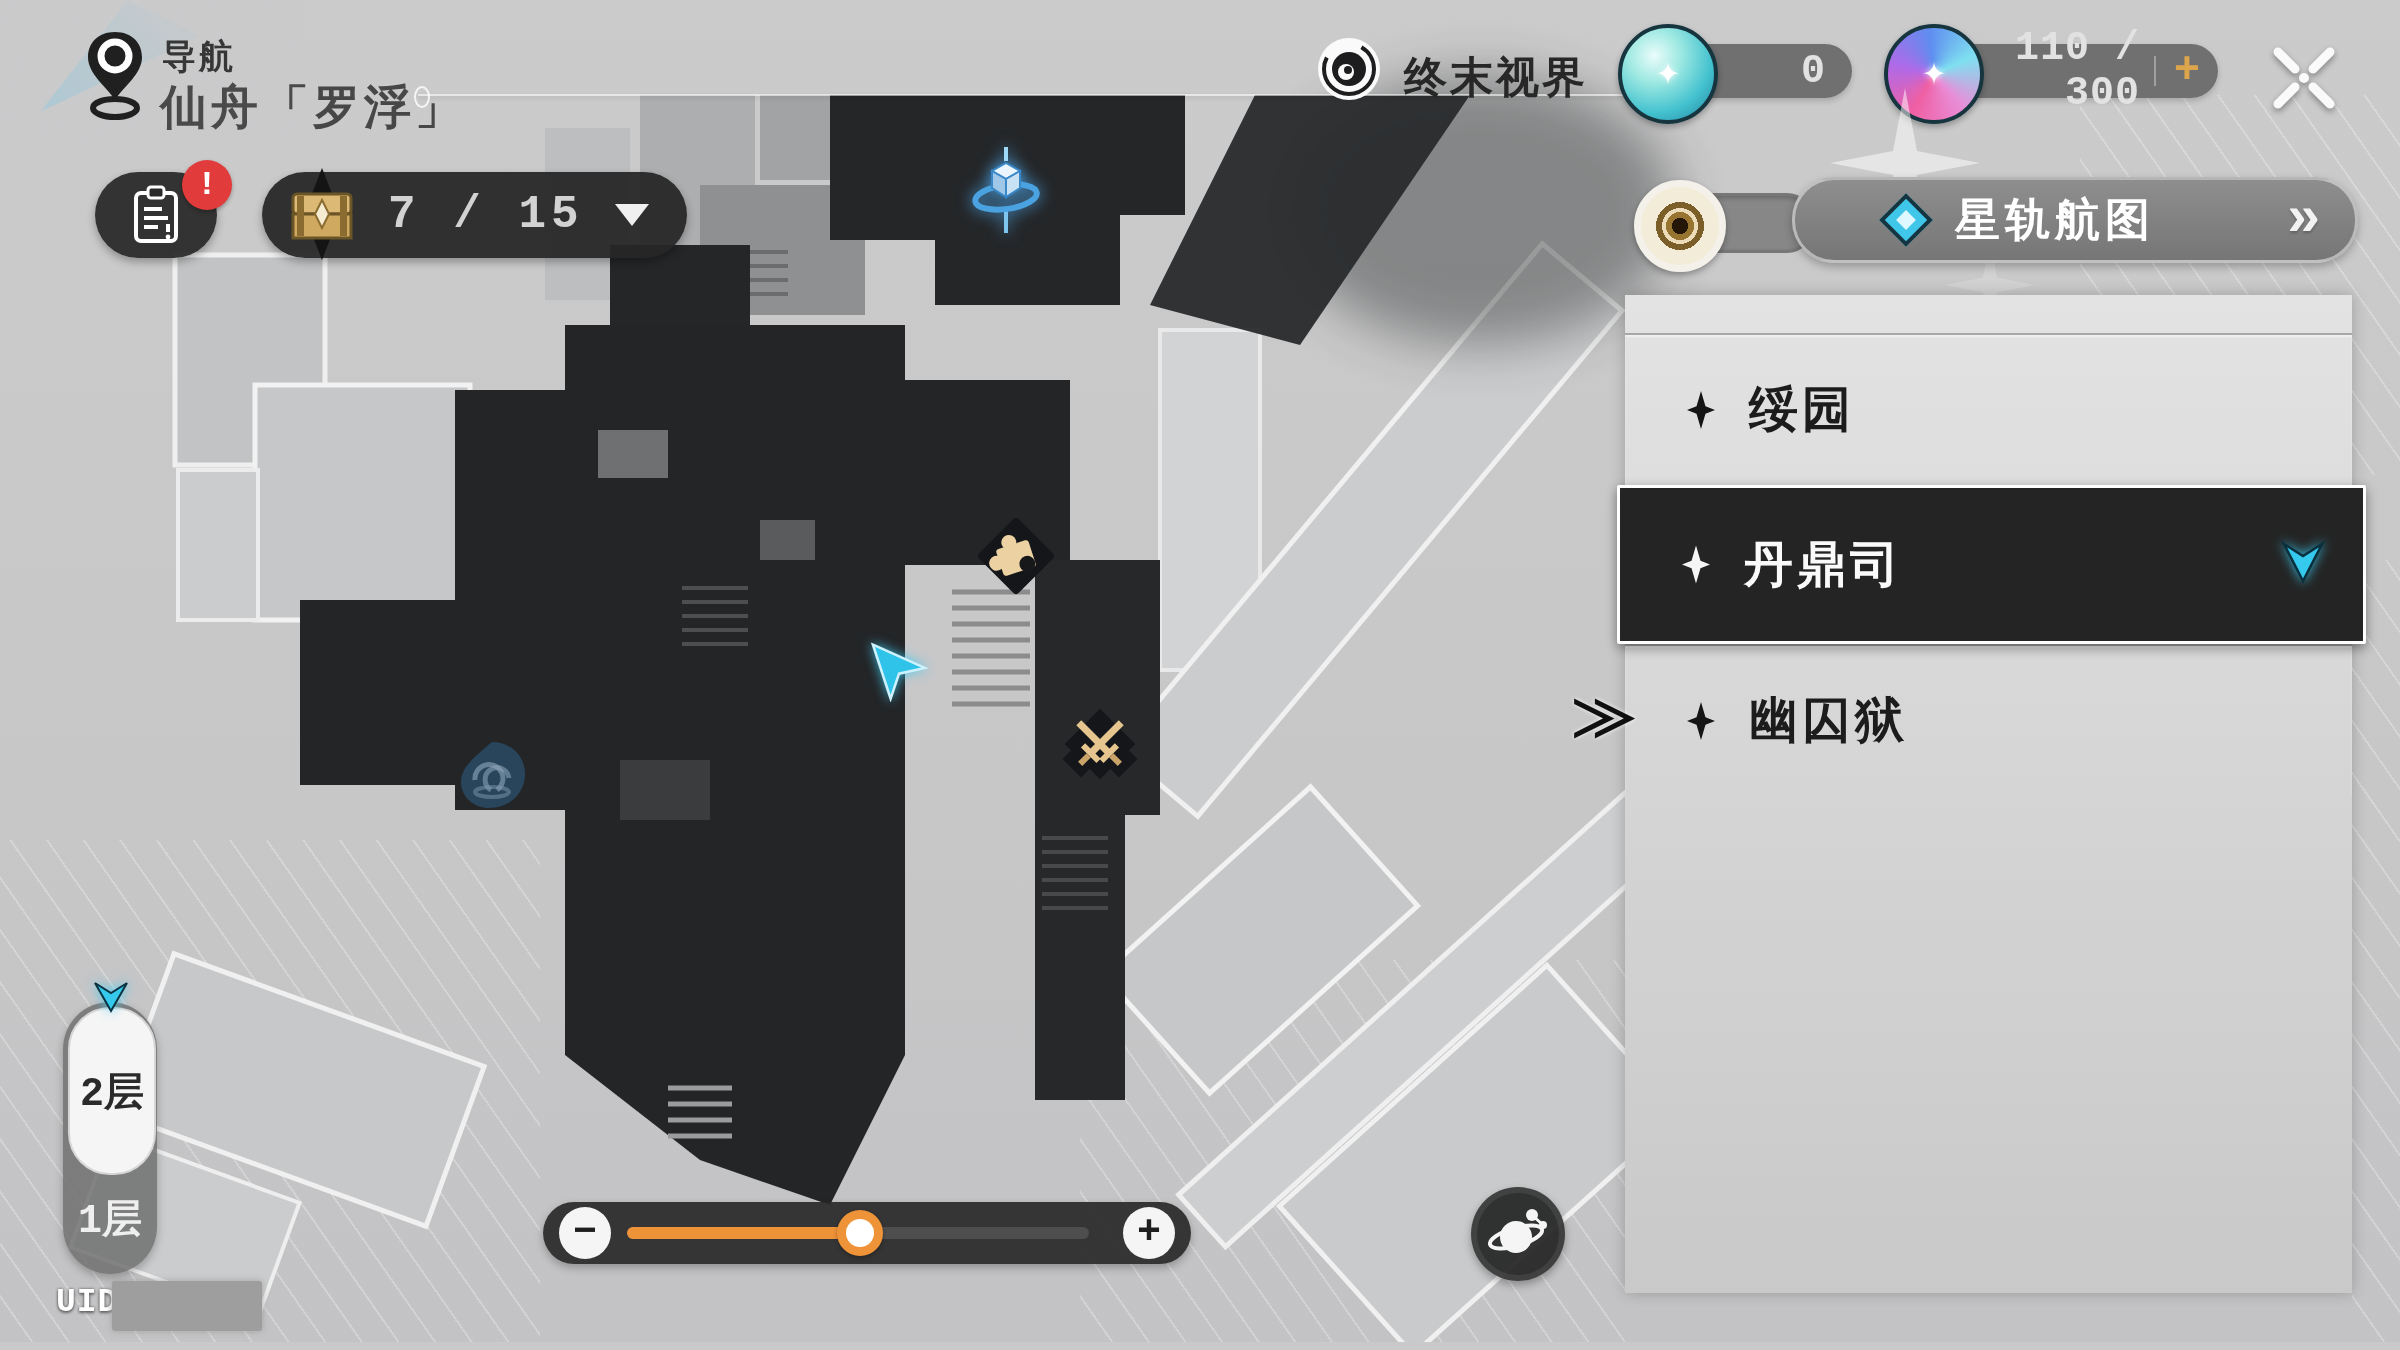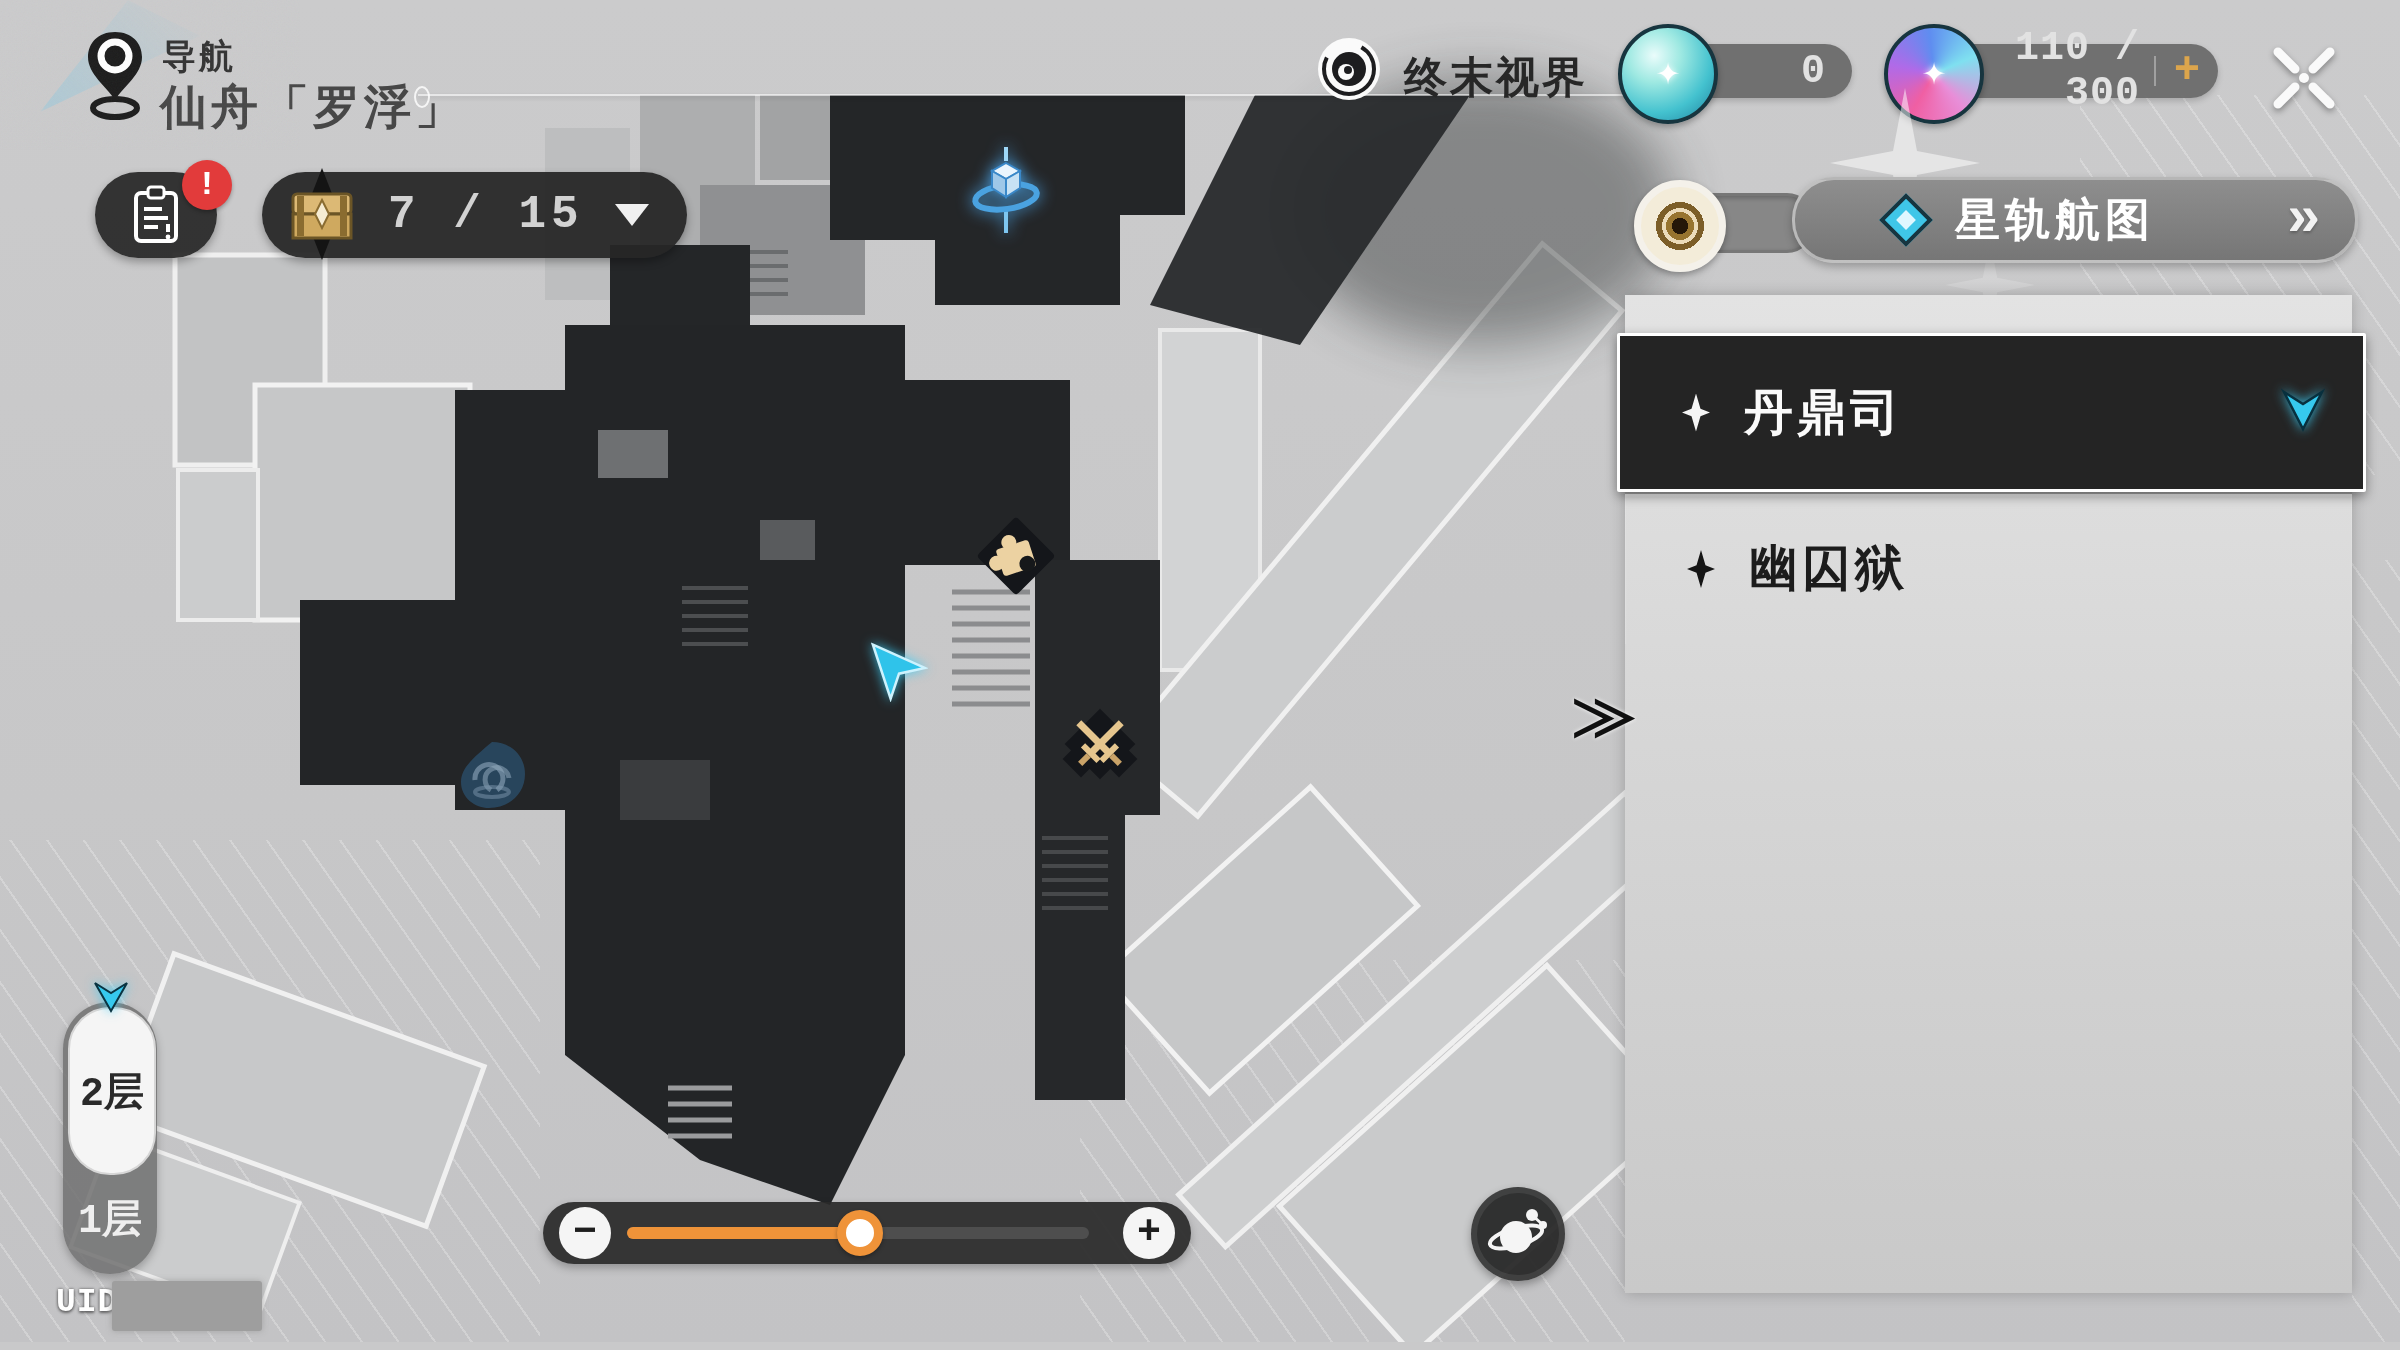--- a/index.html
+++ b/index.html
@@ -367,20 +367,24 @@
     <span class="diamond-ico">
         <span class="d1"></span>
         <span class="d2"></span>
       </span>
     <span class="chart-btn-label">星轨航图</span>
     <span class="chart-chevrons">»</span>
   </div>
 
   <div class="abs panel">
     <div class="row-filler-top"></div>
+    <div class="row">
+      <span class="d-bullet"></span>
+      <span class="row-label">绥园</span>
+    </div>
     <div class="row selected">
       <span class="d-bullet"></span>
       <span class="row-label">丹鼎司</span>
       <span style="margin-left:auto;margin-right:36px;" class="glowcyan">
         <svg width="48" height="46" viewBox="0 0 48 46">
             <polygon points="5,5 24,17 43,5 24,42" fill="#36c9ee" stroke="#08303e" stroke-width="2.5"></polygon>
           </svg>
       </span>
     </div>
     <div class="row">

